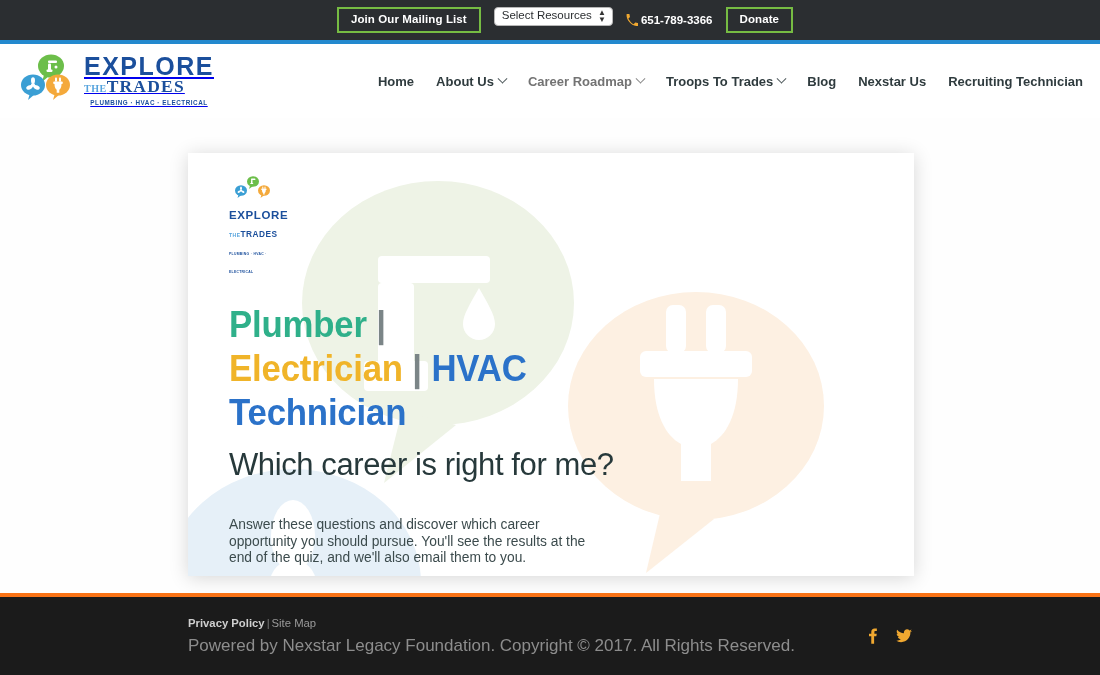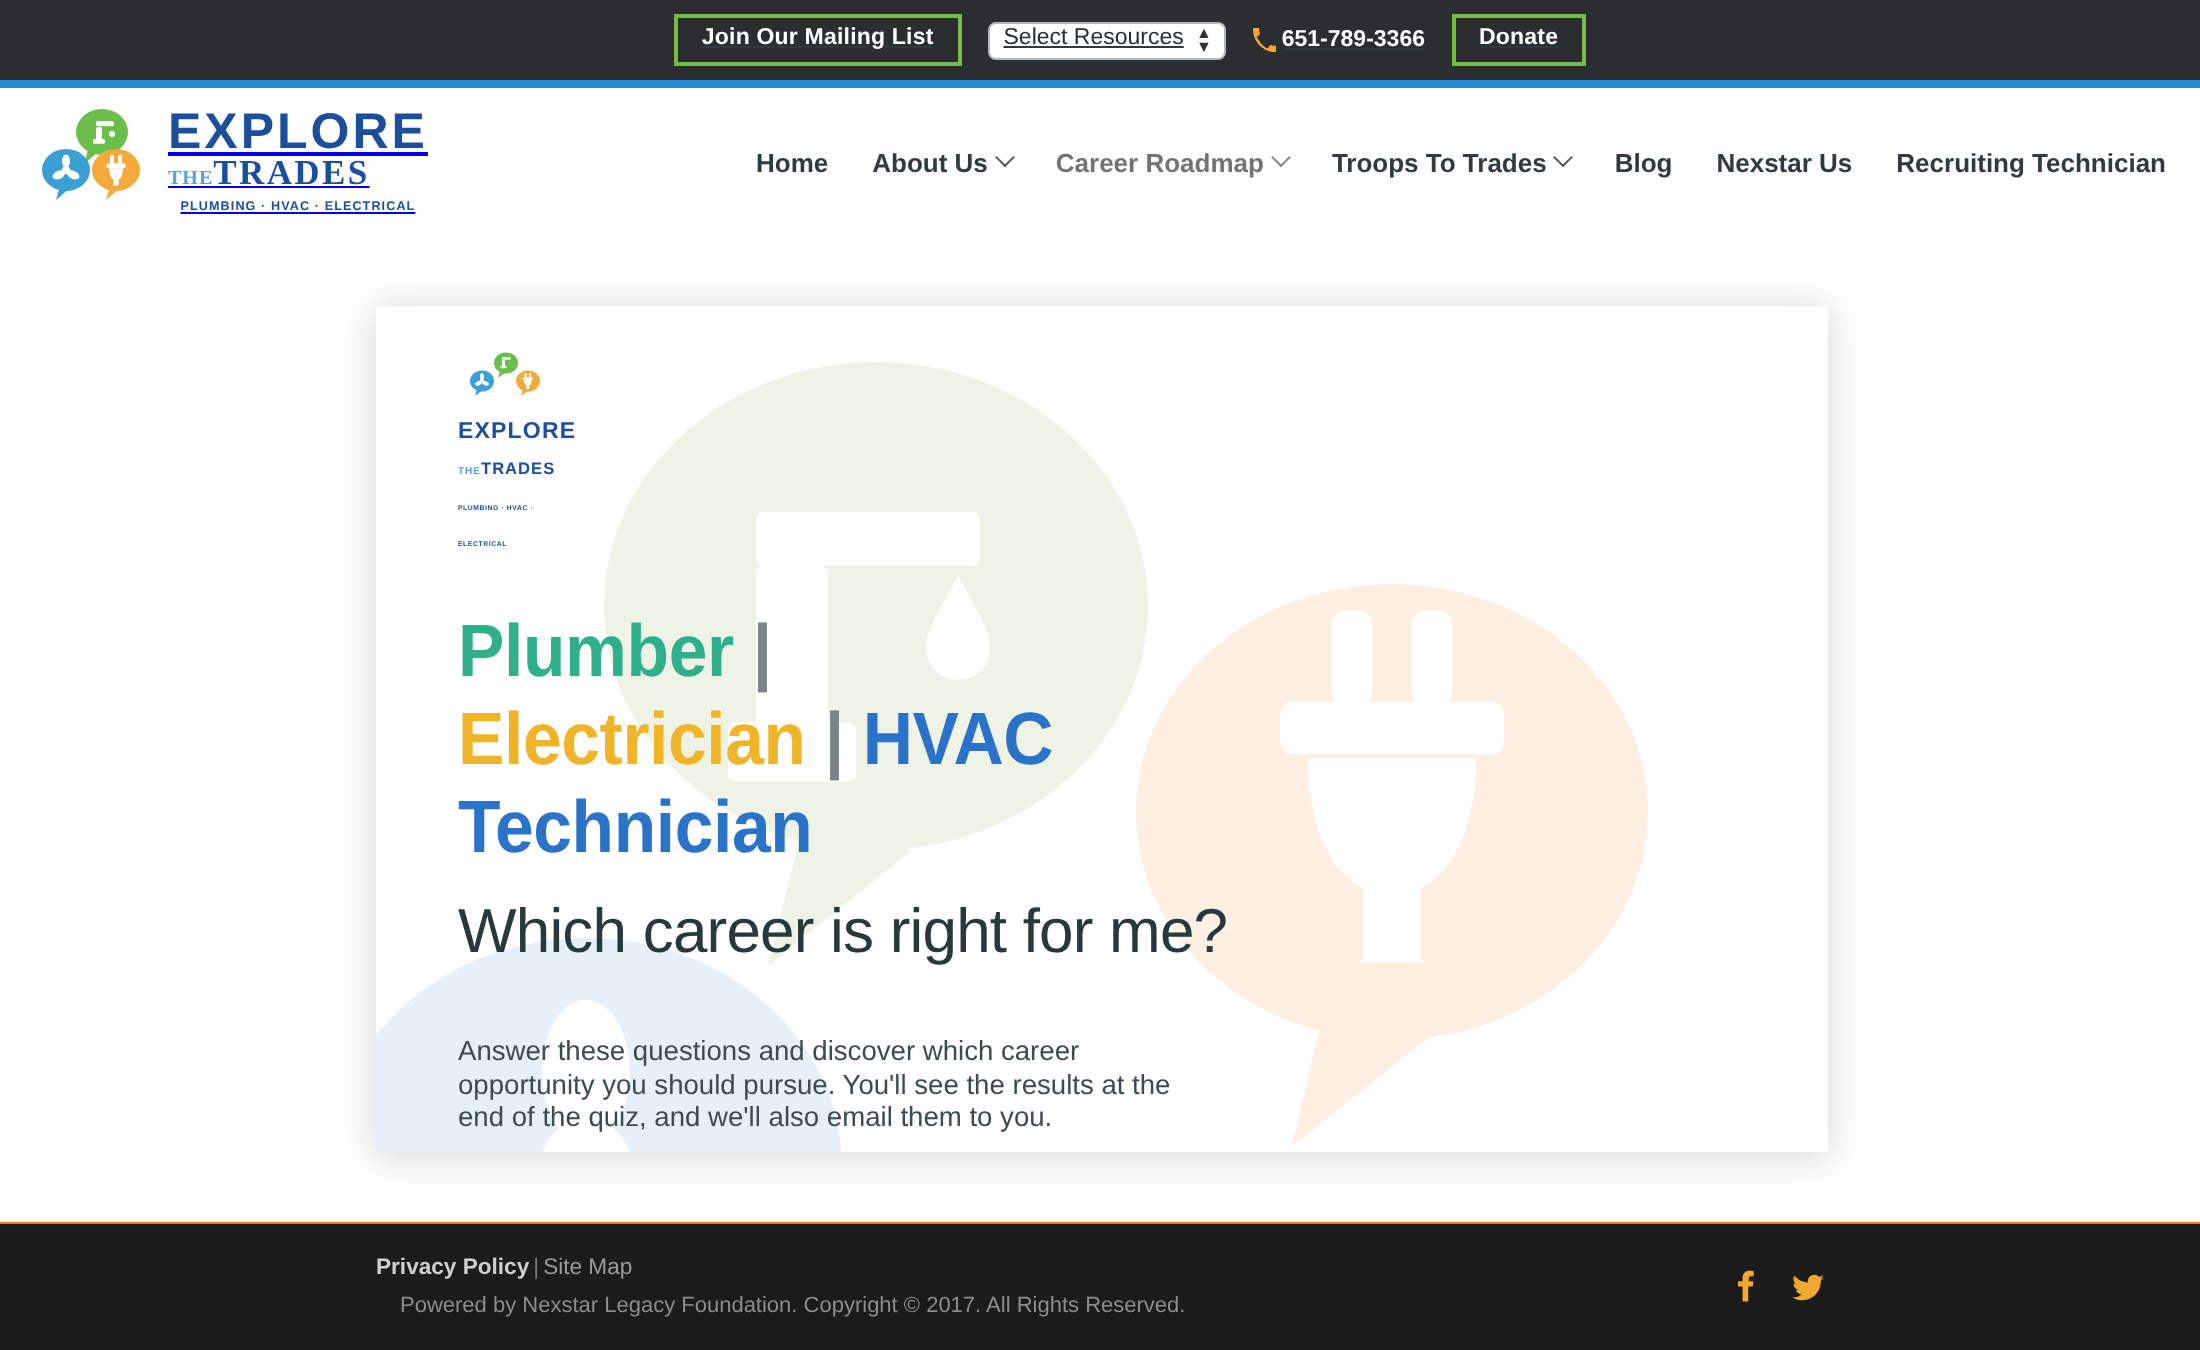--- a/index.html
+++ b/index.html
@@ -32,24 +32,22 @@
     background: #2b2e31;
     display: flex;
     align-items: center;
     justify-content: center;
     gap: 16px;
     flex: none;
   }
 
   .topbar-inner {
     display: flex;
-    align-items: center;
     gap: 13px;
     margin-left: 30px;
-    text-decoration: underline;
   }
 
   .btn-outline {
     border: 2px solid #76bc43;
     color: #ffffff;
     background: transparent;
     font-size: 11.5px;
     font-weight: bold;
     letter-spacing: .1px;
     padding: 5px 12px 6px;
@@ -261,35 +259,35 @@
     margin-top: 34px;
     font-size: 13.8px;
     line-height: 16.6px;
     color: #3c4b4d;
     max-width: 365px;
     white-space: pre-line;
   }
 
   
   .footer {
-    height: 64px;
+    height: 82px;
     background: #1b1b1b;
-    border-top: 1px solid #f97316;
+    border-top: 4px solid #f97316;
     flex: none;
     display: flex;
     align-items: center;
     padding: 0 188px;
     position: relative;
   }
   .footer-left { display: flex; flex-direction: column; gap: 7px; }
   .foot-links { font-size: 11.3px; color: #9a9a9a; }
   .foot-links a { color: #cfcfcf; text-decoration: none; font-weight: bold; cursor: pointer; }
   .foot-links a.sitemap { font-weight: normal; color: #9a9a9a; }
   .foot-sep { color: #7a7a7a; margin: 0 2px; }
-  .foot-copy { font-size: 11px; color: #8d8d8d; margin-left: 12px; }
+  .foot-copy { font-size: 17px; color: #8d8d8d; }
 
   .socials { margin-left: auto; display: flex; align-items: center; gap: 18px; }
   .socials a { color: #f0a830; display: block; cursor: pointer; }
   .socials svg { display: block; }
 </style>
 </head>
 <body>
 
 <div class="page">
 

